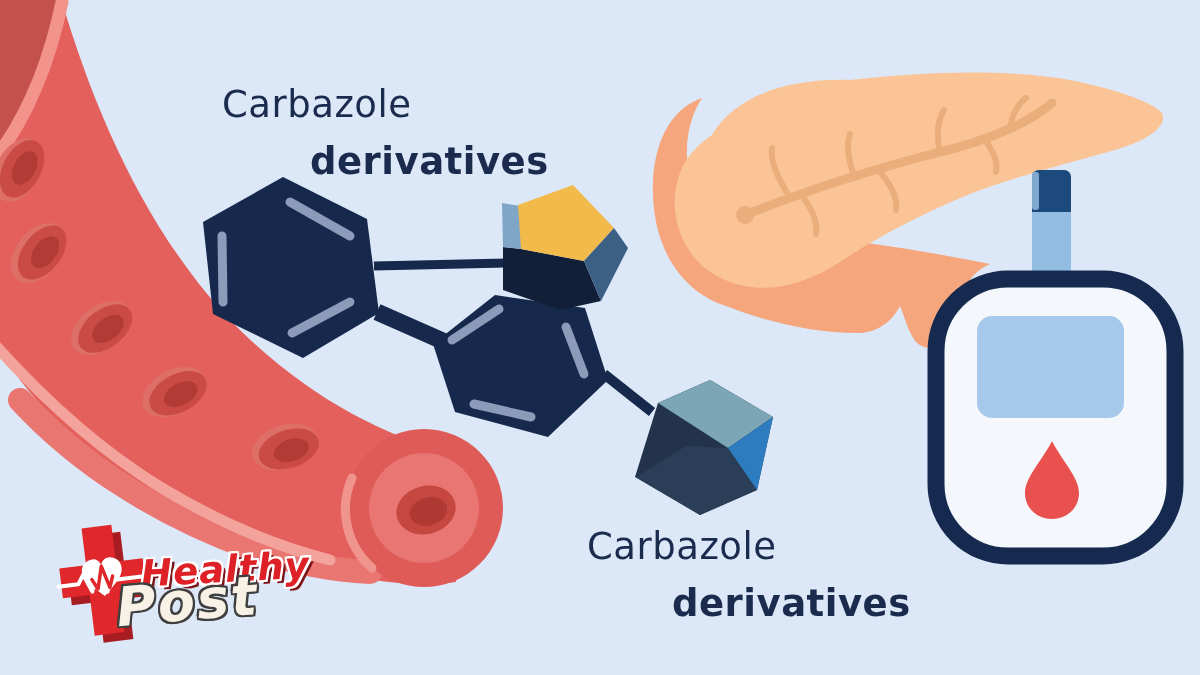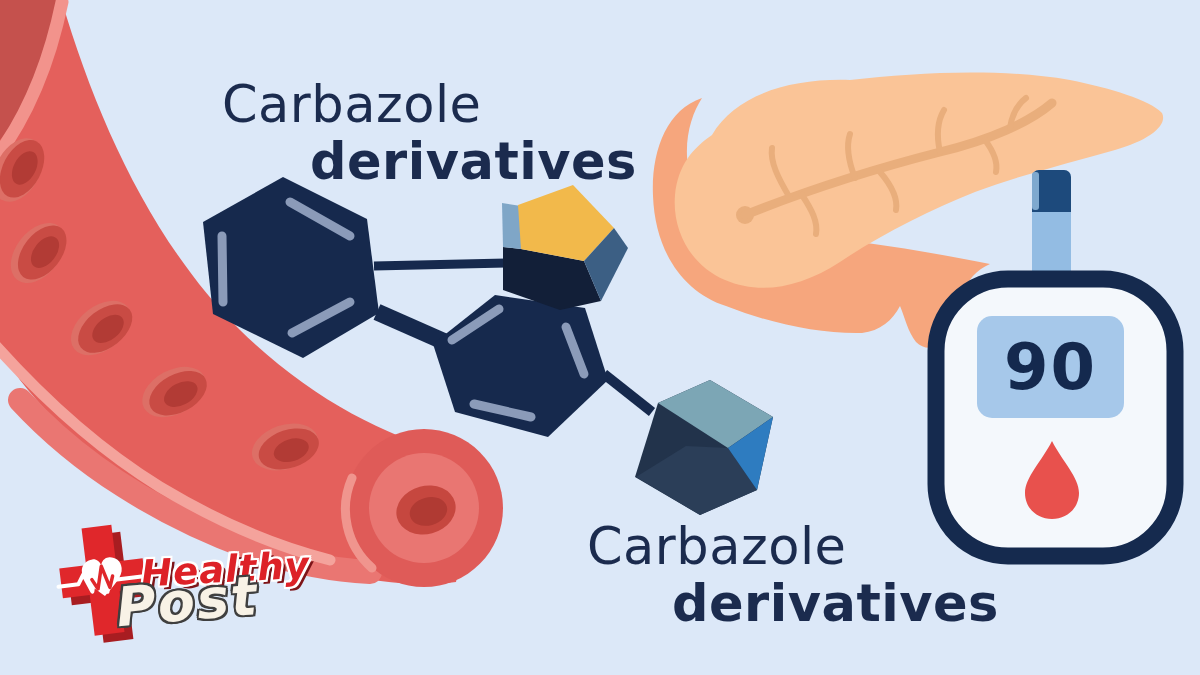--- a/index.html
+++ b/index.html
@@ -2,21 +2,21 @@
 <html><head>
 <meta charset="utf-8">
 <style>
   html,body{margin:0;padding:0;}
   .canvas{
     position:relative;width:1200px;height:675px;overflow:hidden;
     background:#dce8f8;font-family:"DejaVu Sans","Liberation Sans",sans-serif;
   }
   .art{position:absolute;left:0;top:0;}
   .label{
-    position:absolute;color:#1b2b4e;font-size:51px;line-height:57px;
+    position:absolute;color:#1b2b4e;font-size:37px;line-height:57px;
     font-weight:500;letter-spacing:.5px;white-space:nowrap;
   }
   .label .l2{display:block;font-weight:bold;}
   .label-top{left:222px;top:76px;}
   .label-top .l2{margin-left:88px;}
   .label-bottom{left:587px;top:518px;}
   .label-bottom .l2{margin-left:85px;}
   .meter-reading{
     position:absolute;left:977px;top:316px;width:147px;height:102px;
     display:flex;align-items:center;justify-content:center;
@@ -194,18 +194,17 @@
   <div class="label label-top">
     <span>Carbazole</span>
     <span class="l2">derivatives</span>
   </div>
 
   <div class="label label-bottom">
     <span>Carbazole</span>
     <span class="l2">derivatives</span>
   </div>
 
-  <div class="meter-reading">90</div>
 
   <div class="logo-word1">Healthy</div>
   <div class="logo-word2">Post</div>
 
 </div>
 
 </body></html>

